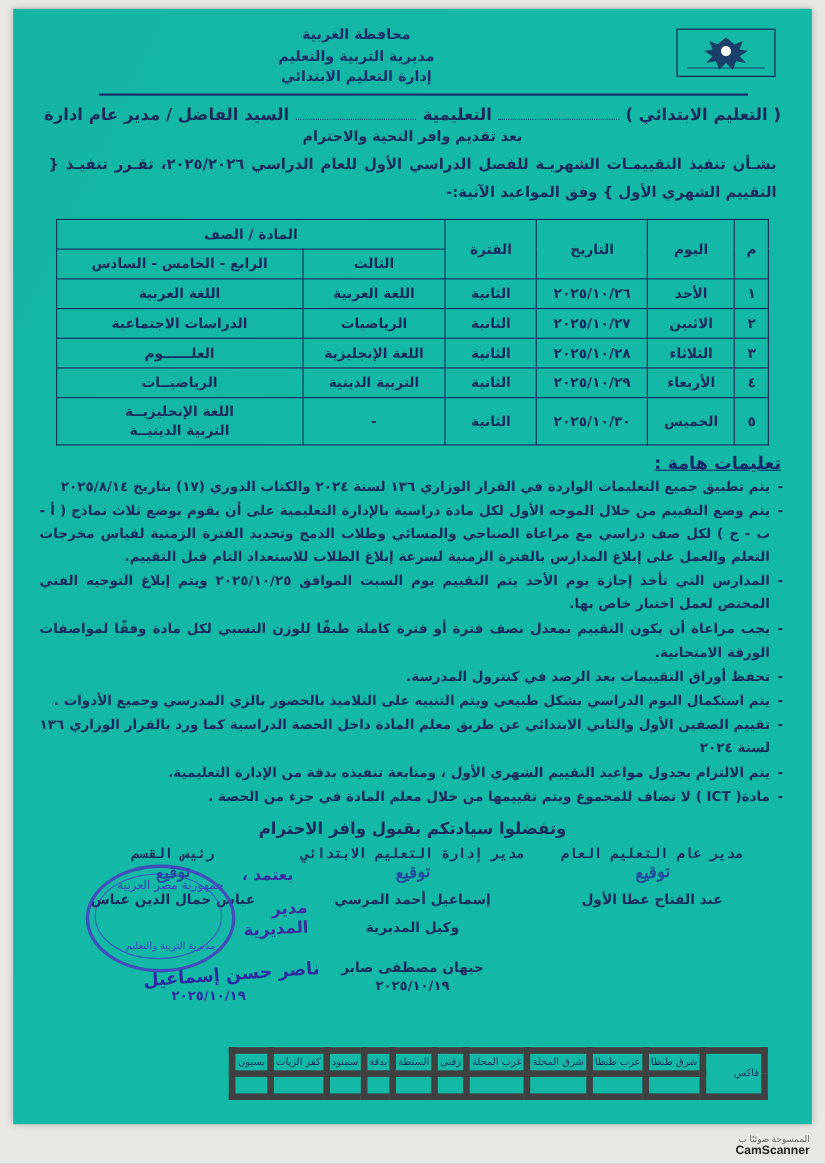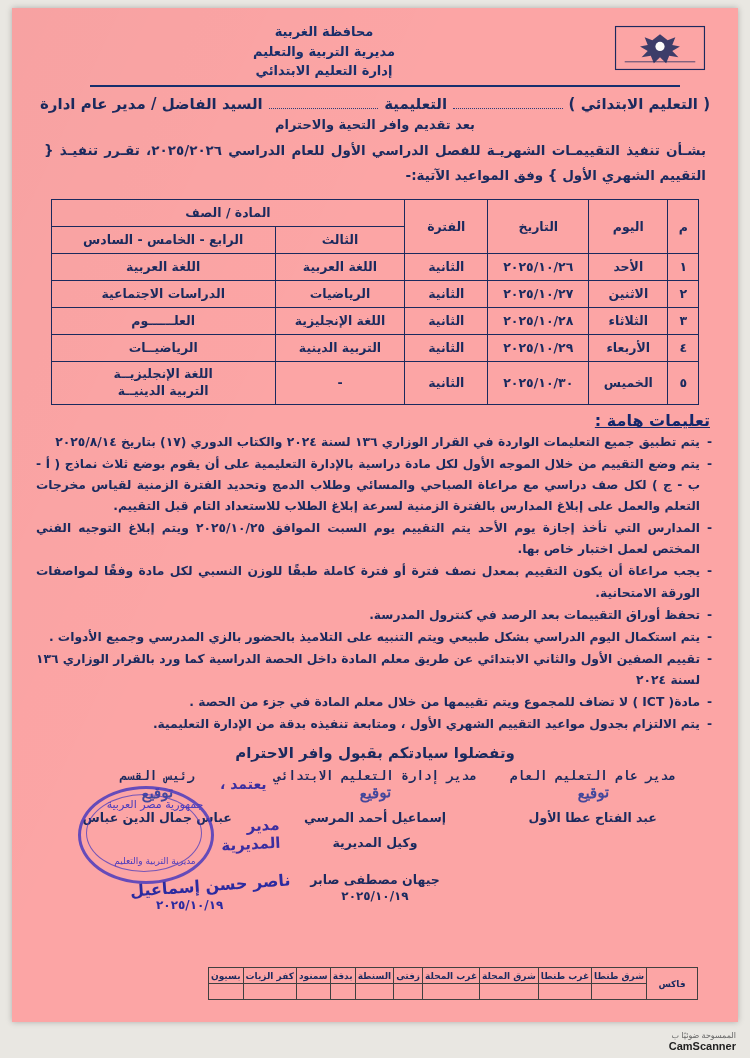--- a/index.html
+++ b/index.html
@@ -7,21 +7,21 @@
     width:750px;height:1058px;
     background:#e9e7e2;
     font-family:"DejaVu Sans", sans-serif;
     color:#1b2a5e;
     position:relative;
     overflow:hidden;
   }
   .page{
     position:absolute;
     left:12px; top:8px; right:12px; bottom:36px;
-    background:#fca5a5;
+    background:#14b8a6;
     box-shadow:0 0 6px rgba(0,0,0,0.25);
     padding:10px 18px 0 18px;
     box-sizing:border-box;
     overflow:hidden;
   }
   .page::before{
     content:"";
     position:absolute;left:0;top:0;width:100%;height:100%;
     background:linear-gradient(115deg, rgba(0,0,0,0.02) 0%, rgba(0,0,0,0) 40%);
     pointer-events:none;
@@ -126,41 +126,41 @@
   .stamp .oval2{
     position:absolute;left:16px;top:26px;width:114px;height:76px;
     border:1.5px solid #4a3bbd;border-radius:50%;
     opacity:.75;
   }
   .stamp .st-txt{
     position:absolute;width:130px;left:8px;text-align:center;
     font-size:11px;font-weight:normal;color:#4a3bbd;margin-left:12px;
   }
   .approve{
-    position:absolute;left:150px;top:8px;font-size:14px;font-weight:bold;color:#3b2fa0;
+    position:absolute;left:150px;top:20px;font-size:14px;font-weight:bold;color:#3b2fa0;
   }
   .mgr{
     position:absolute;left:120px;top:50px;font-size:15px;font-weight:bold;color:#3b2fa0;
     transform:rotate(-3deg);
   }
   .mgr-name{
     position:absolute;left:60px;top:108px;font-size:16px;font-weight:bold;color:#2b2ba0;
     transform:rotate(-4deg);white-space:nowrap;
   }
   .mgr-date{
     position:absolute;left:86px;top:130px;font-size:12px;font-weight:bold;color:#2b2ba0;
   }
   
   table.fax{
     position:absolute;left:40px;right:40px;bottom:22px;
     border-collapse:collapse;font-size:9px;width:auto;
   }
   table.fax td,table.fax th{
-    border:1px solid #404040;height:13px;padding:1px 2px;text-align:center;
-    font-weight:bold;color:#1b2a5e;
+    border:6px solid #404040;height:13px;padding:1px 2px;text-align:right;
+    font-weight:normal;color:#1b2a5e;
   }
   table.fax .lbl{width:46px;}
   .cam{
     position:absolute;right:14px;bottom:6px;text-align:right;
     font-size:9.5px;color:#444;font-family:"Liberation Sans",sans-serif;
   }
   .cam b{font-size:11px;color:#222;}
   .cam .ar{font-size:8px;color:#666;display:block;direction:rtl;}
 </style>
 </head>
@@ -258,22 +258,22 @@
 
   <div class="notes-title">تعليمات هامة :</div>
   <ul class="notes">
     <li>يتم تطبيق جميع التعليمات الواردة في القرار الوزاري ١٣٦ لسنة ٢٠٢٤ والكتاب الدوري (١٧) بتاريخ ٢٠٢٥/٨/١٤</li>
     <li>يتم وضع التقييم من خلال الموجه الأول لكل مادة دراسية بالإدارة التعليمية على أن يقوم بوضع ثلاث نماذج ( أ - ب - ج ) لكل صف دراسي مع مراعاة الصباحي والمسائي وطلاب الدمج وتحديد الفترة الزمنية لقياس مخرجات التعلم والعمل على إبلاغ المدارس بالفترة الزمنية لسرعة إبلاغ الطلاب للاستعداد التام قبل التقييم.</li>
     <li>المدارس التي تأخذ إجازة يوم الأحد يتم التقييم يوم السبت الموافق ٢٠٢٥/١٠/٢٥ ويتم إبلاغ التوجيه الفني المختص لعمل اختبار خاص بها.</li>
     <li>يجب مراعاة أن يكون التقييم بمعدل نصف فترة أو فترة كاملة طبقًا للوزن النسبي لكل مادة وفقًا لمواصفات الورقة الامتحانية.</li>
     <li>تحفظ أوراق التقييمات بعد الرصد في كنترول المدرسة.</li>
     <li>يتم استكمال اليوم الدراسي بشكل طبيعي ويتم التنبيه على التلاميذ بالحضور بالزي المدرسي وجميع الأدوات .</li>
     <li>تقييم الصفين الأول والثاني الابتدائي عن طريق معلم المادة داخل الحصة الدراسية كما ورد بالقرار الوزاري ١٣٦ لسنة ٢٠٢٤</li>
+    <li>يتم الالتزام بجدول مواعيد التقييم الشهري الأول ، ومتابعة تنفيذه بدقة من الإدارة التعليمية.</li>
     <li>مادة( ICT ) لا تضاف للمجموع ويتم تقييمها من خلال معلم المادة في جزء من الحصة .</li>
-    <li>يتم الالتزام بجدول مواعيد التقييم الشهري الأول ، ومتابعة تنفيذه بدقة من الإدارة التعليمية.</li>
   </ul>
 
   <div class="closing">وتفضلوا سيادتكم بقبول وافر الاحترام</div>
 
   <div class="sigs">
     <div class="sig-col">
       <div class="sig-role">مدير عام التعليم العام</div>
       <div class="scribble">توقيع</div>
       <div class="sig-name">عبد الفتاح عطا الأول</div>
     </div>

